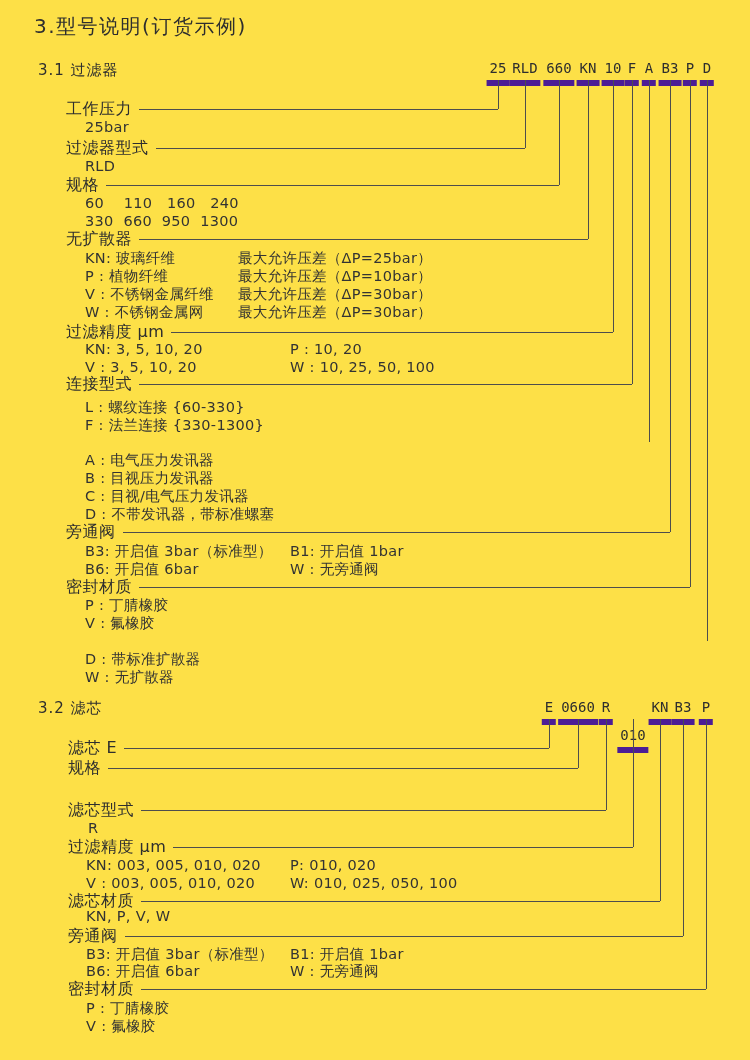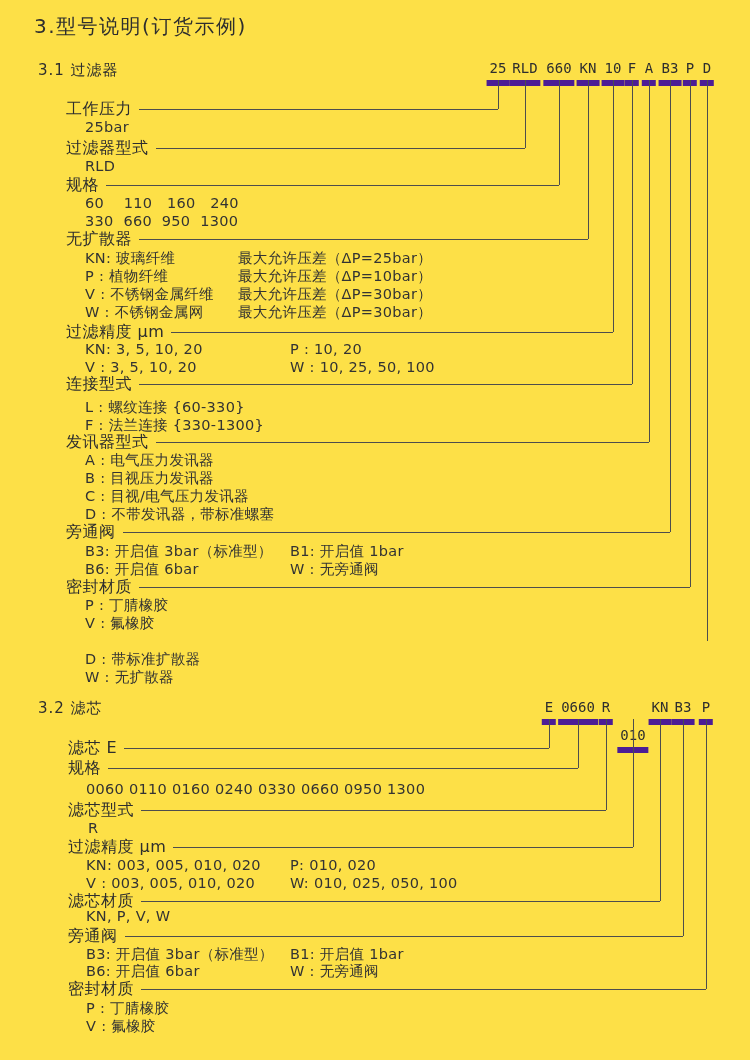--- a/index.html
+++ b/index.html
@@ -100,24 +100,20 @@
     <div class="fline"></div>
   </div>
   <div class="frow" style="top:324px;width:547px">
     <span class="flabel">过滤精度 μm</span>
     <div class="fline"></div>
   </div>
   <div class="frow" style="top:376px;width:566px">
     <span class="flabel">连接型式</span>
     <div class="fline"></div>
   </div>
-  <div class="frow" style="top:434px;width:583px">
-    <span class="flabel">发讯器型式</span>
-    <div class="fline"></div>
-  </div>
   <div class="frow" style="top:524px;width:604px">
     <span class="flabel">旁通阀</span>
     <div class="fline"></div>
   </div>
   <div class="frow" style="top:579px;width:624px">
     <span class="flabel">密封材质</span>
     <div class="fline"></div>
   </div>
 
   <span class="cell" style="left:85px;top:119px">25bar</span>
@@ -200,21 +196,20 @@
   </div>
   <div class="frow s2" style="top:928px;width:615px">
     <span class="flabel">旁通阀</span>
     <div class="fline"></div>
   </div>
   <div class="frow s2" style="top:981px;width:638px">
     <span class="flabel">密封材质</span>
     <div class="fline"></div>
   </div>
 
-  <span class="cell" style="left:86px;top:781px">0060 0110 0160 0240 0330 0660 0950 1300</span>
   <span class="cell" style="left:88px;top:820px">R</span>
 
   <span class="cell" style="left:86px;top:857px">KN: 003, 005, 010, 020</span>
   <span class="cell" style="left:290px;top:857px">P: 010, 020</span>
   <span class="cell" style="left:86px;top:875px">V : 003, 005, 010, 020</span>
   <span class="cell" style="left:290px;top:875px">W: 010, 025, 050, 100</span>
 
   <span class="cell" style="left:86px;top:908px">KN, P, V, W</span>
 
   <span class="cell" style="left:86px;top:946px">B3: 开启值 3bar（标准型）</span>

